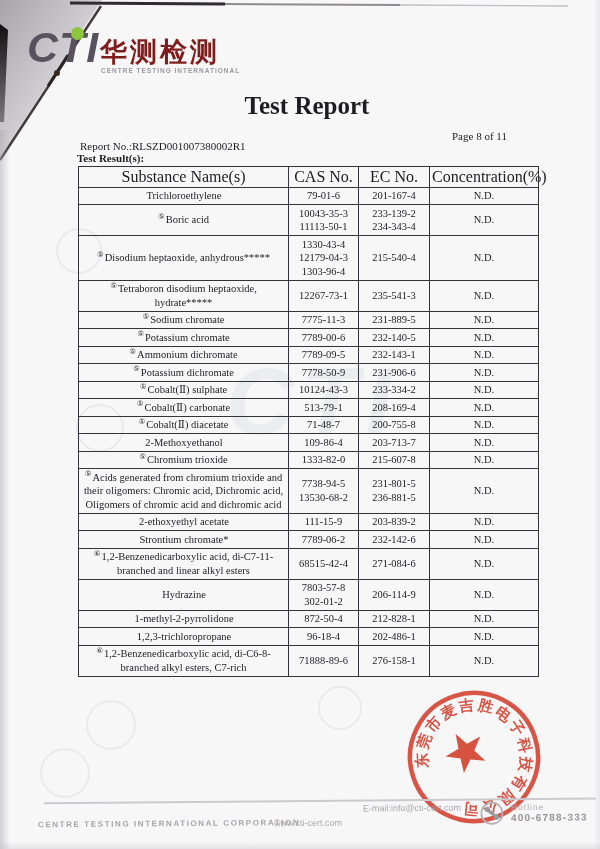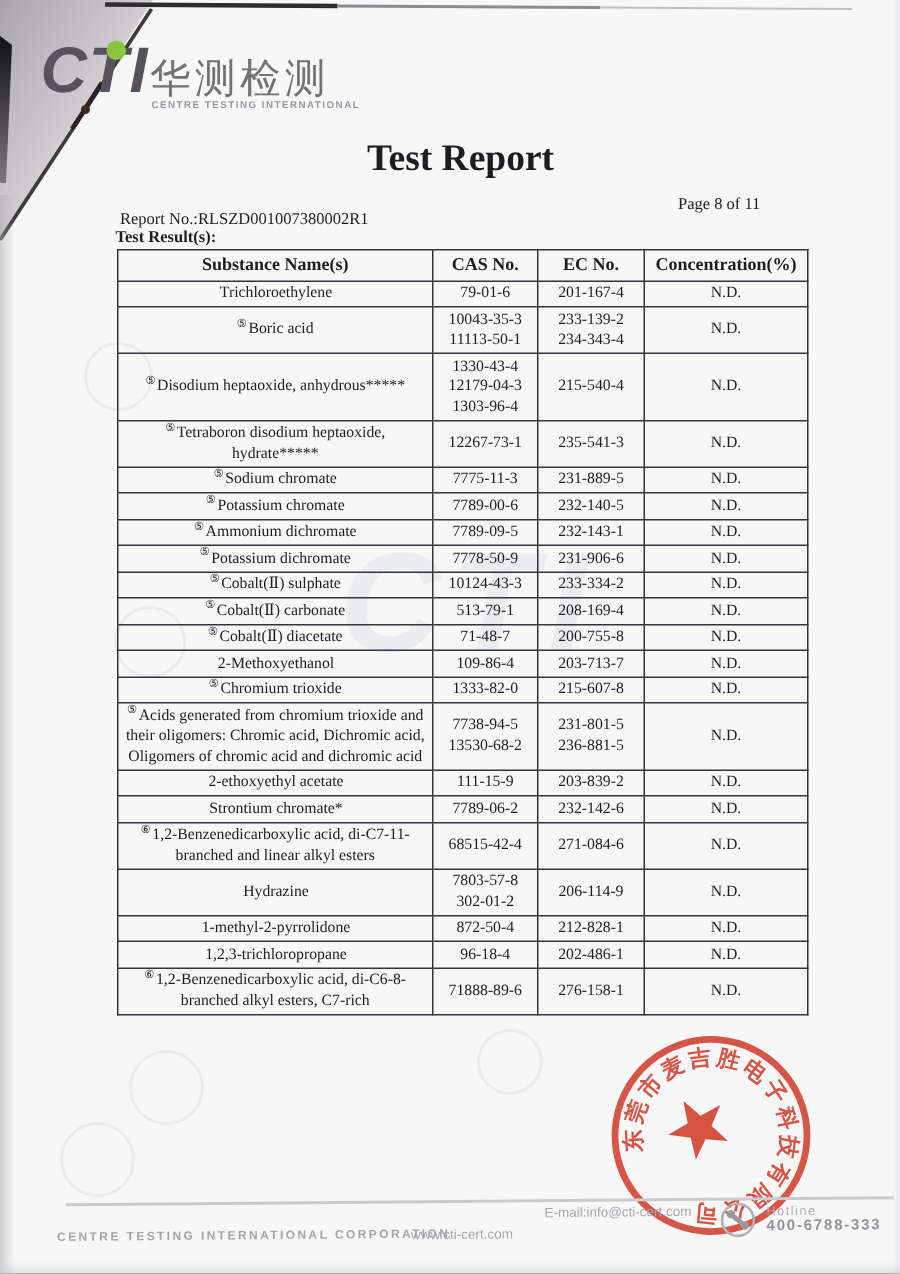--- a/index.html
+++ b/index.html
@@ -19,36 +19,36 @@
   .wm-cti{position:absolute;left:226px;top:348px;font-family:"Liberation Sans",sans-serif;
           font-size:94px;font-weight:bold;font-style:italic;letter-spacing:7px;
           color:rgba(158,168,190,.14);pointer-events:none;}
   .wm-ring{position:absolute;border:2px solid rgba(150,155,170,.14);border-radius:50%;pointer-events:none;}
 
   
   .logo-cti{position:absolute;left:27px;top:24px;font-family:"Liberation Sans","DejaVu Sans",sans-serif;
             font-size:43px;line-height:46px;font-weight:800;font-style:italic;color:#57525e;letter-spacing:1px;}
   .logo-dot{position:absolute;left:71px;top:27px;width:13px;height:13px;border-radius:50%;background:#8cc63e;}
   .logo-cn{position:absolute;left:100px;top:38px;font-size:27px;line-height:28px;letter-spacing:3px;
-           color:#737373;font-weight:normal;}
+           color:#7f1d1d;font-weight:bold;}
   .logo-sub{position:absolute;left:101px;top:67px;font-family:"Liberation Sans",sans-serif;
             font-size:6.5px;letter-spacing:1px;color:#9b97a1;font-weight:bold;}
 
   .doc-title{position:absolute;left:0;top:92px;width:600px;text-align:center;
              font-size:25px;font-weight:bold;transform:translateX(7px);}
   .report-no{position:absolute;left:80px;top:140px;font-size:11px;}
   .page-label{position:absolute;left:452px;top:130px;font-size:11px;}
   .section-label{position:absolute;left:77px;top:152px;font-size:11px;font-weight:bold;}
 
   
   table.results{position:absolute;left:78px;top:166px;width:440px;border-collapse:collapse;
                 table-layout:fixed;border:1.5px solid #34323b;}
   table.results th,table.results td{border:1px solid #34323b;text-align:center;vertical-align:middle;
                 font-size:10.5px;line-height:13.5px;padding:1.5px 2px;}
-  table.results th{font-size:12px;font-weight:bold;padding:3px 2px;}
+  table.results th{font-size:16px;font-weight:normal;padding:3px 2px;}
   td.c-cas,td.c-ec{white-space:pre-line;}
   .fn{vertical-align:super;font-size:7.5px;line-height:0;margin-right:1px;}
 
   
   .stamp{position:absolute;left:403px;top:686px;width:142px;height:142px;
          mix-blend-mode:multiply;opacity:.9;pointer-events:none;}
   .stamp text{font-weight:bold;letter-spacing:2.5px;font-size:15px;
               font-family:"Liberation Serif","DejaVu Sans",serif;}
 
   

